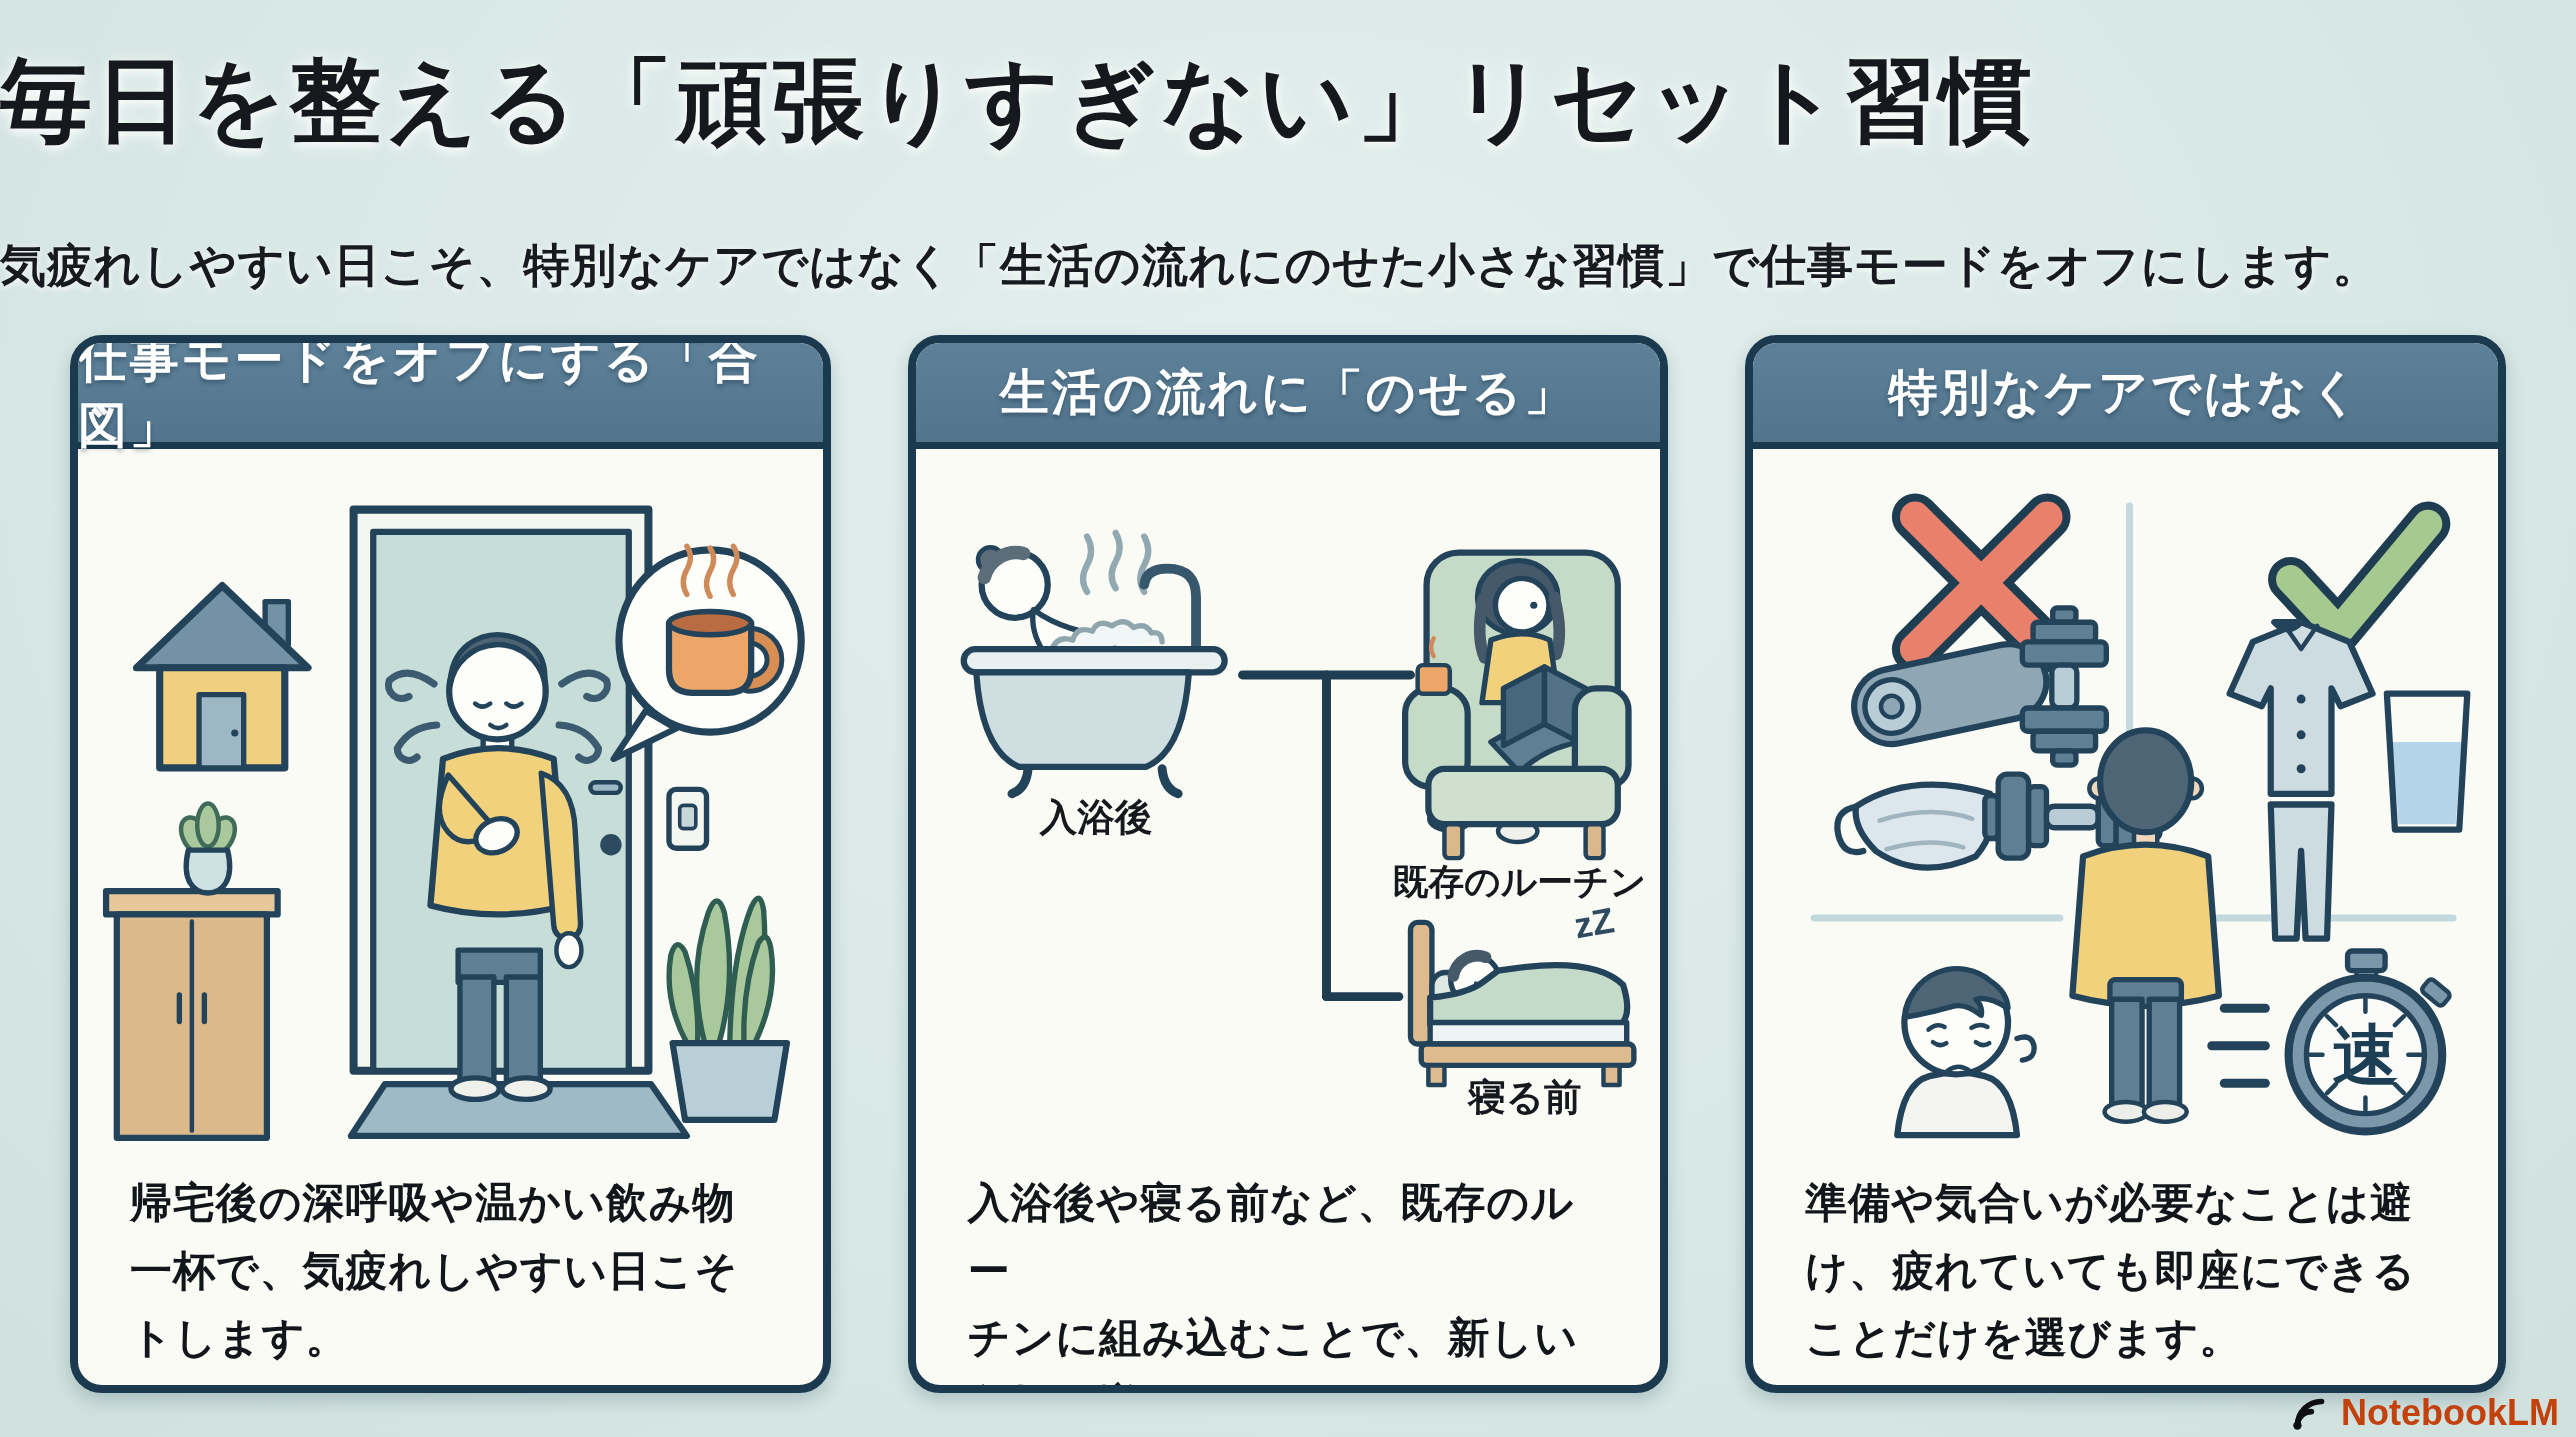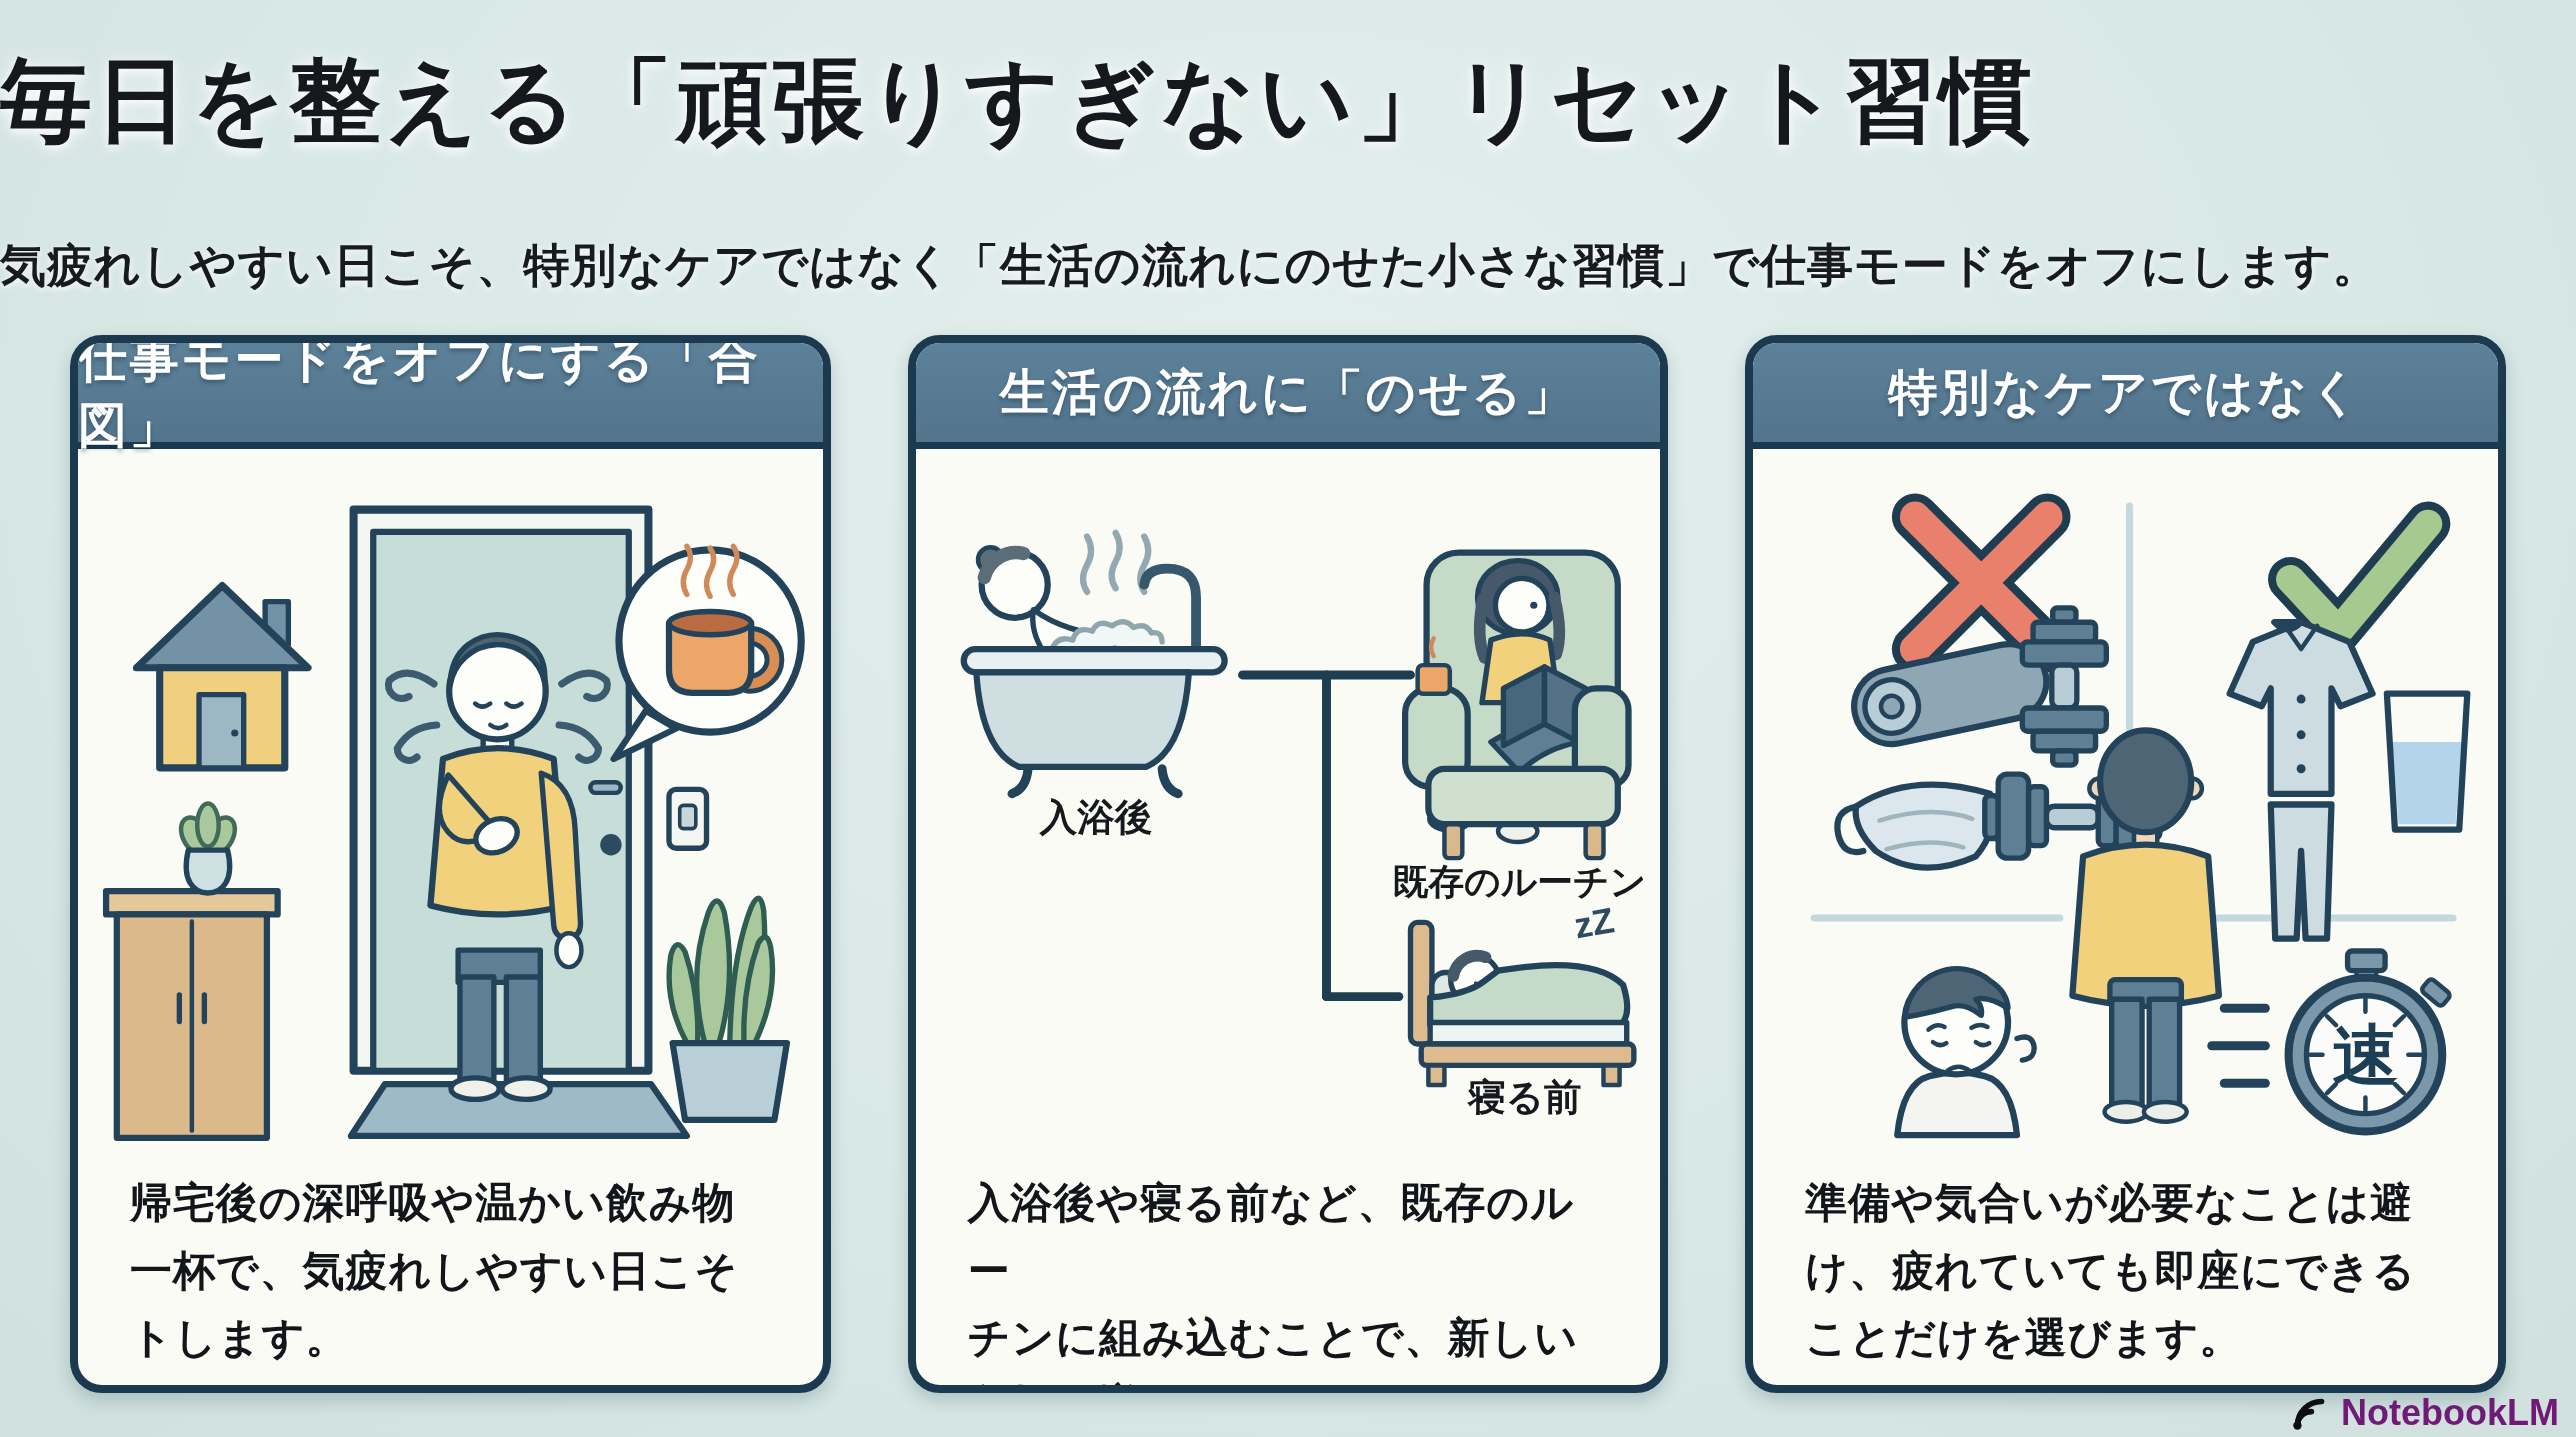--- a/index.html
+++ b/index.html
@@ -61,21 +61,21 @@
   .card-illust{flex:0 0 711px;width:100%;padding-left:12px;}
   .card-illust svg{width:100%;height:100%;display:block;}
   .card-text{
     padding:9.4px 47px 0 52px;
     font-size:42px;font-weight:800;line-height:1.6;letter-spacing:0.9px;
     white-space:pre-line;color:var(--body-text);
   }
   .footer{
     position:absolute;right:17px;bottom:3.7px;
     display:flex;align-items:center;gap:12px;
-    font-size:36px;font-weight:700;color:#701a75;
+    font-size:36px;font-weight:700;color:#c2410c;
   }
   svg text{font-family:"Liberation Sans","DejaVu Sans",sans-serif;}
   .diagram-label{font-size:42px;font-weight:800;fill:#15181c;}
   .zzz{font-size:40px;font-weight:800;fill:#2e4b60;}
   .kanji-speed{font-size:74px;font-weight:900;fill:#1d3f56;}
 </style>
 </head>
 <body>
 
 <h1 class="title">毎日を整える「頑張りすぎない」リセット習慣</h1>

